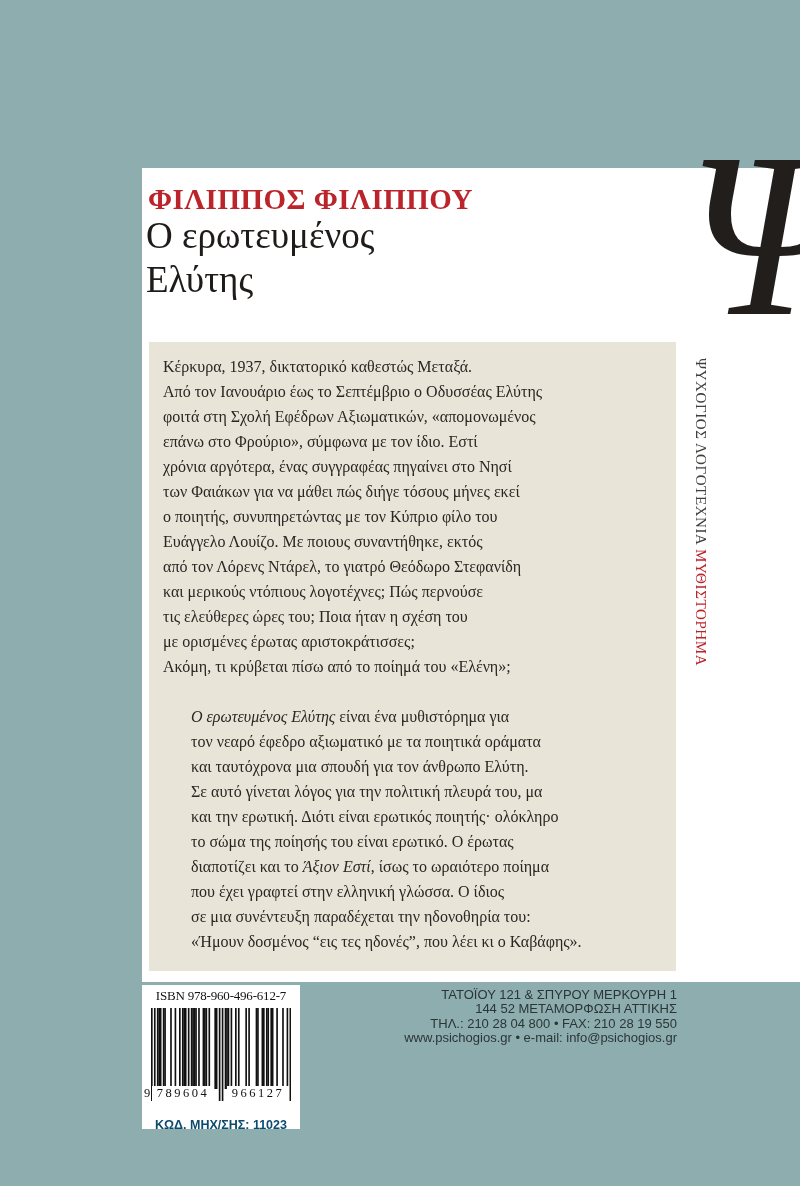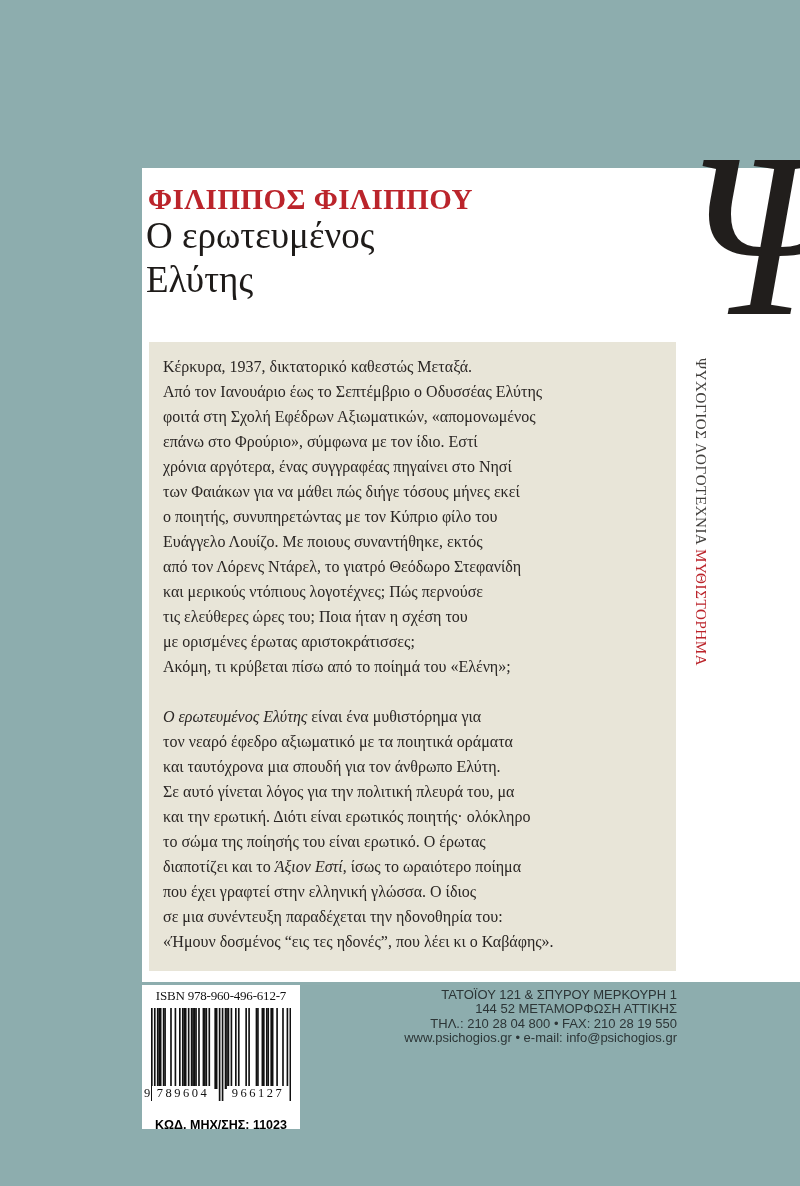--- a/index.html
+++ b/index.html
@@ -36,39 +36,39 @@
     font-family:"Liberation Serif", serif;font-size:15px;letter-spacing:0.6px;
     white-space:nowrap;color:#413f3c;
   }
   .series-strip .genre{color:var(--red);}
   .blurb-box{
     position:absolute;left:149px;top:342px;width:527px;height:629px;
     background:var(--cream);box-sizing:border-box;
     padding:12px 10px 0 14px;
   }
   .para{font-size:16px;line-height:25px;color:var(--ink);}
-  .para + .para{margin-top:25px;}
+  .para + .para{margin-top:25px;margin-left:28px;}
   .bline{white-space:nowrap;}
   .bline em{font-style:italic;}
   .isbn-box{position:absolute;left:142px;top:985px;width:158px;height:144px;background:#ffffff;}
   .isbn-label{
     position:absolute;left:0;top:3px;width:158px;text-align:center;
     font-family:"Liberation Serif", serif;font-size:13px;letter-spacing:-0.2px;color:#121212;
   }
   .barcode-svg{position:absolute;left:9px;top:23px;}
   .bc-digit{
     position:absolute;top:101px;font-family:"Liberation Serif", serif;
     font-size:12.5px;color:#121212;background:#fff;padding:0 1px;
   }
   .bc-lead{left:1px;}
   .bc-left{left:10px;width:60px;text-align:center;letter-spacing:2.5px;}
   .bc-right{left:85px;width:60px;text-align:center;letter-spacing:2.5px;}
   .machine-code{
     position:absolute;left:142px;top:1118px;width:158px;text-align:center;
-    font-family:"Liberation Sans", sans-serif;font-weight:bold;font-size:12.5px;color:#000000;
+    font-family:"Liberation Sans", sans-serif;font-weight:bold;font-size:12.5px;color:#0c4a6e;
   }
   .address{
     position:absolute;right:123px;top:988px;width:420px;text-align:right;
     font-family:"Liberation Sans", sans-serif;font-size:13px;line-height:14.4px;
     color:var(--footer-ink);
   }
 </style>
 </head>
 <body>
 

